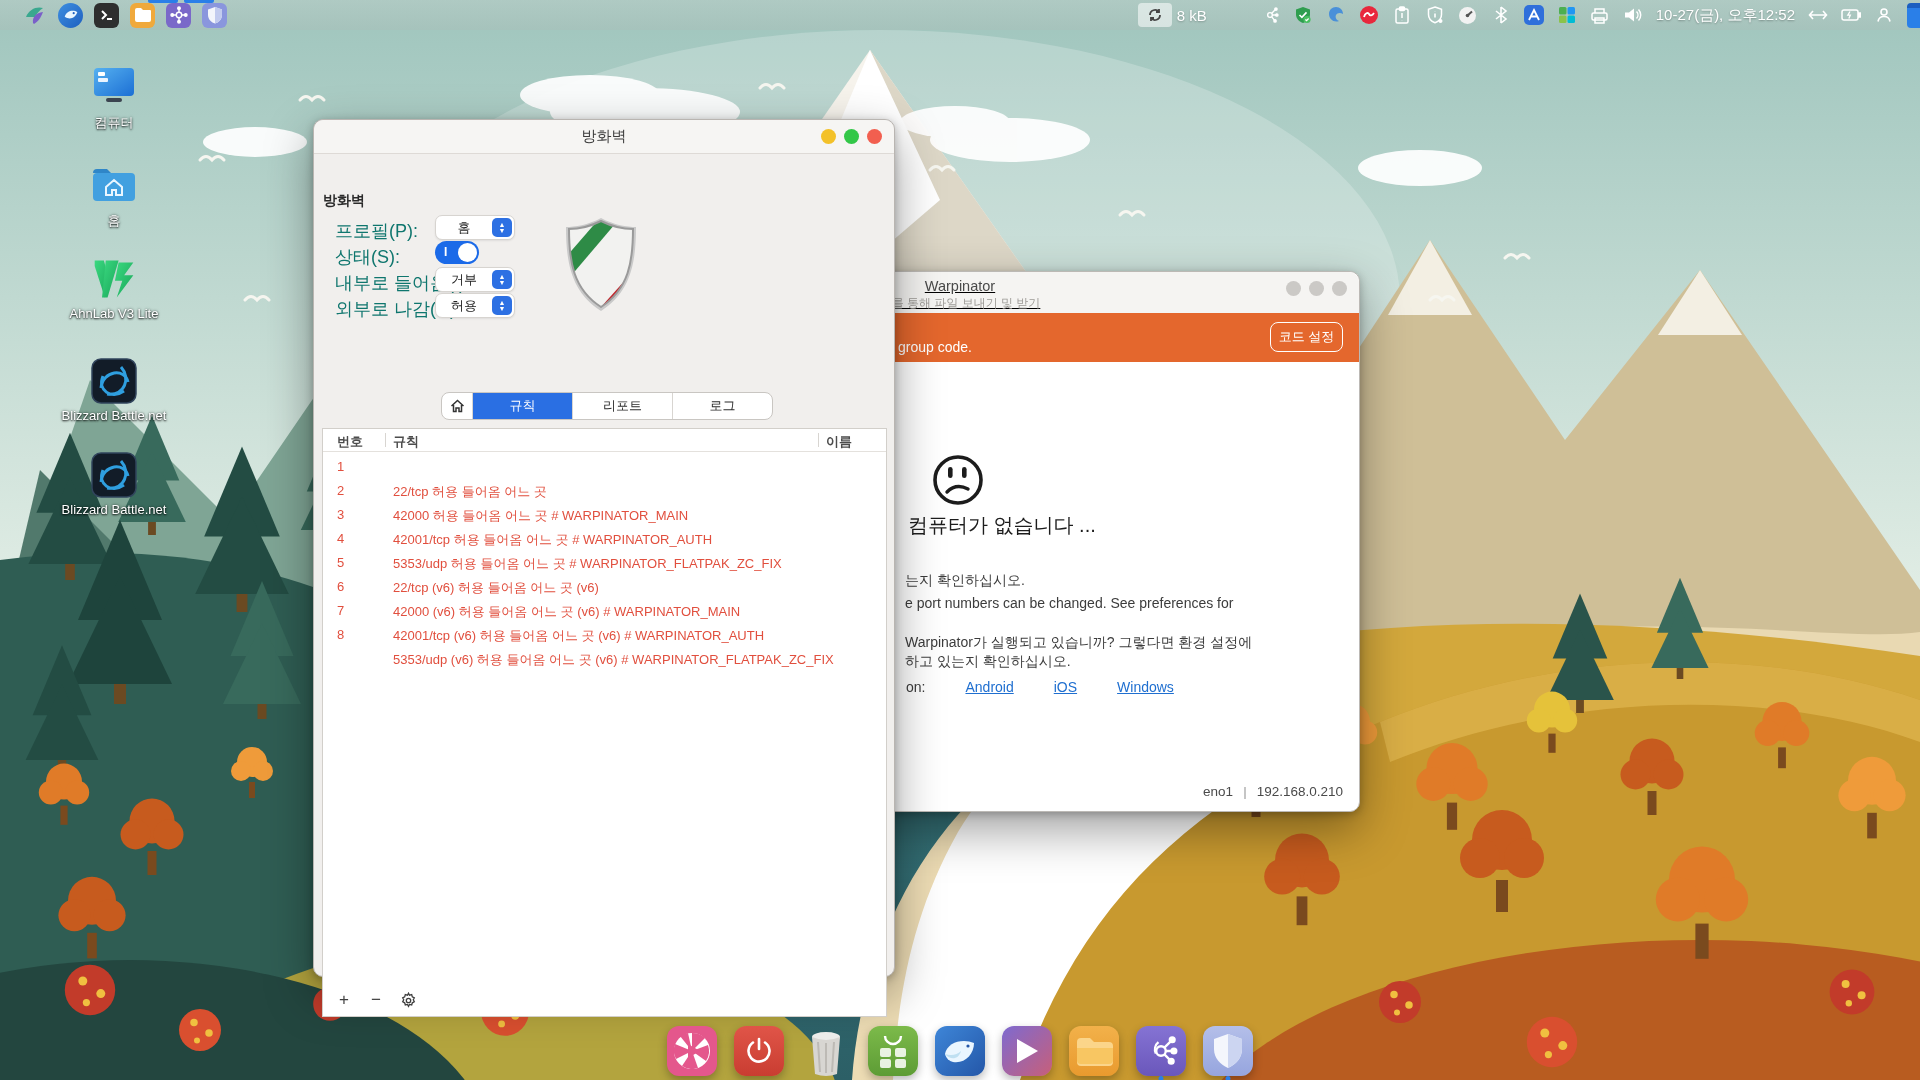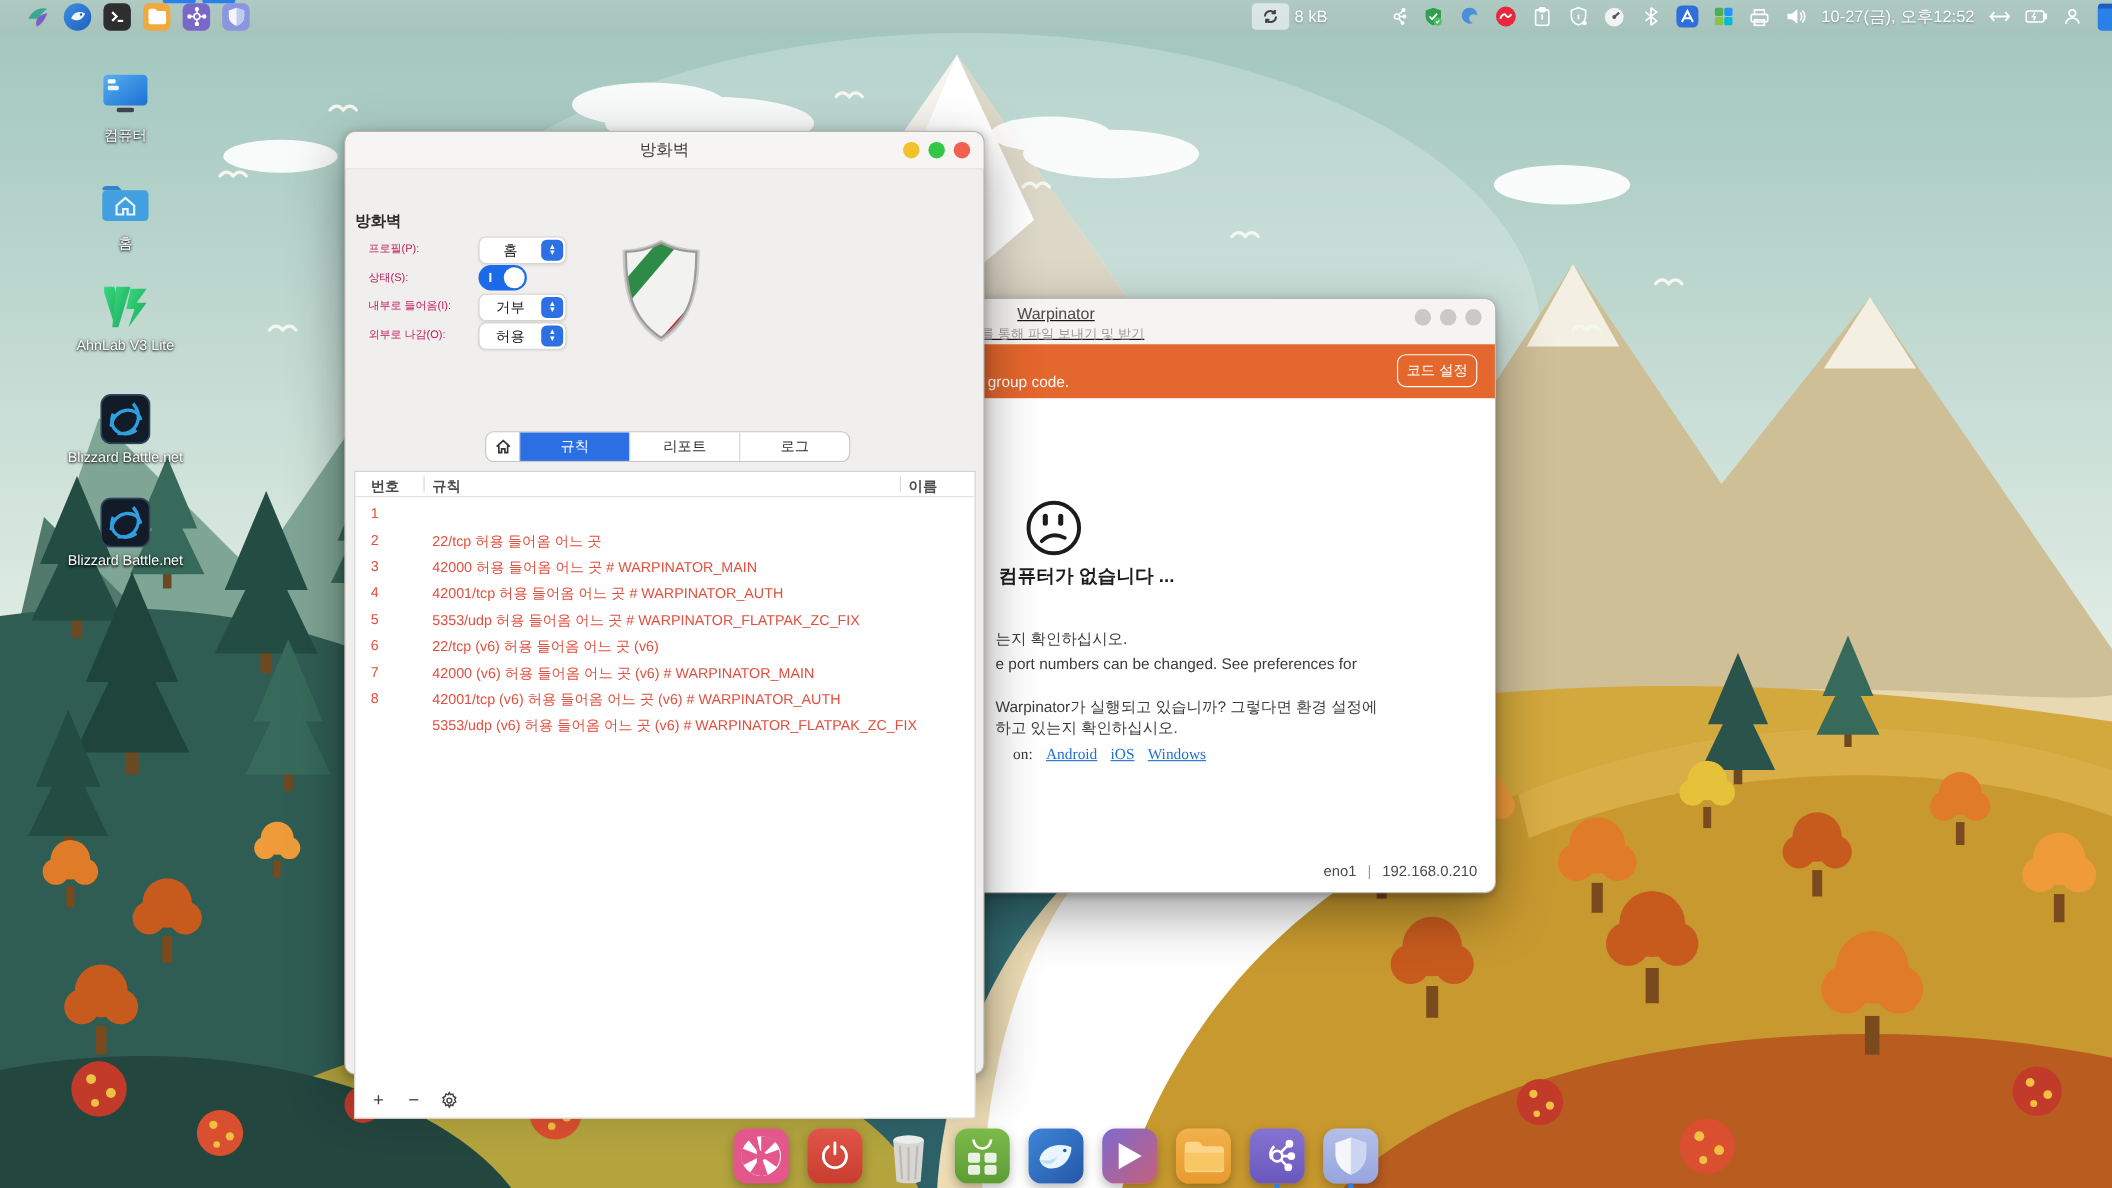--- a/index.html
+++ b/index.html
@@ -32,21 +32,21 @@
   
   #fw{left:313px;top:119px;width:580px;height:856px;background:#f1efed;z-index:20;border:1px solid #b9b5b1;}
   #fw .titlebar{position:absolute;left:0;top:0;right:0;height:33px;background:#f6f5f3;
                 border-bottom:1px solid #dedad6;border-radius:10px 10px 0 0;}
   #fw .title{position:absolute;left:0;right:0;top:7px;text-align:center;font-size:15px;color:#3c3c3c;}
   .winbtns{position:absolute;right:12px;top:9px;display:flex;gap:8px;}
   .cbtn{width:15px;height:15px;border-radius:50%;}
   #fw .menubar{position:absolute;left:0;top:34px;right:0;height:29px;background:#fbfaf9;
                border-bottom:1px solid #e6e3df;display:flex;align-items:center;gap:28px;
                padding-left:16px;font-size:14px;color:#3a3a3a;}
-  .fw-label{position:absolute;font-size:10px;color:#be185d;}
+  .fw-label{position:absolute;font-size:18px;color:#0f766e;}
   .dropdown{position:absolute;width:78px;height:23px;background:#fff;border:1px solid #d7d4d0;border-radius:7px;
             display:flex;align-items:center;box-shadow:0 1px 2px rgba(0,0,0,.08);}
   .dropdown .val{flex:1;text-align:center;font-size:13px;color:#222;}
   .dropdown .spin{width:20px;height:19px;margin-right:2px;background:#2d70e3;border-radius:5px;
                   display:flex;flex-direction:column;align-items:center;justify-content:center;color:#fff;}
   .dropdown .spin span{font-size:7px;line-height:6px;}
   .toggle{position:absolute;width:44px;height:23px;background:#1b6ae8;border-radius:12px;}
   .toggle .knob{position:absolute;right:2px;top:2px;width:19px;height:19px;border-radius:50%;background:#fff;}
   .toggle .mark{position:absolute;left:9px;top:4px;color:#fff;font-size:12px;font-weight:bold;}
   .seg{position:absolute;left:127px;top:209px;width:330px;height:26px;background:#fff;
@@ -73,22 +73,22 @@
                 border-bottom:1px solid #e2dfdb;border-radius:10px 10px 0 0;text-align:center;text-decoration:underline;}
   #wp .title{margin-top:6px;font-size:14.5px;color:#4a4a4a;}
   #wp .subtitle{font-size:12px;color:#9d9a96;margin-top:1px;}
   #wp .winbtns .cbtn{background:#cbc9c6;}
   #wp .banner{position:absolute;left:0;right:0;top:41px;height:49px;background:#e4672d;color:#fff;font-size:14px;}
   #wp .banner .b1{position:absolute;left:337px;top:7px;white-space:nowrap;margin-top:48px;}
   #wp .banner .b2{position:absolute;left:337px;top:26px;white-space:nowrap;}
   #wp .banner .bbtn{position:absolute;right:16px;top:9px;width:71px;height:28px;border:1.5px solid #fff;
                     border-radius:8px;display:flex;align-items:center;justify-content:center;font-size:13px;}
   #wp .bodytxt{font-size:14px;color:#3c3c3c;position:absolute;white-space:nowrap;}
-  #wp .heading{position:absolute;left:347px;top:240px;font-size:17px;font-weight:bold;color:#1d1d1d;white-space:nowrap;}
-  #wp .links{position:absolute;left:360px;top:407px;font-size:14px;color:#3c3c3c;display:flex;gap:12px;font-family:Liberation Serif, serif;}
+  #wp .heading{position:absolute;left:347px;top:240px;font-size:20px;font-weight:normal;color:#1d1d1d;white-space:nowrap;}
+  #wp .links{position:absolute;left:345px;top:407px;font-size:14px;color:#3c3c3c;display:flex;gap:40px;}
   #wp .links a{color:#1f6fd0;text-decoration:underline;}
   #wp .statusbar{position:absolute;right:16px;top:512px;font-size:13.5px;color:#4a4a4a;display:flex;gap:10px;}
   
   #dock{position:absolute;left:50%;transform:translateX(-50%);bottom:4px;display:flex;gap:17px;
         align-items:flex-end;z-index:30;}
   .dock-item{width:50px;text-align:center;position:relative;}
   .tile{width:50px;height:50px;border-radius:12px;display:flex;align-items:center;justify-content:center;
         box-shadow:0 4px 10px rgba(0,0,0,.28);}
   .dot{position:absolute;left:50%;transform:translateX(-50%);bottom:-5px;width:5px;height:5px;
        border-radius:50%;background:#2a7fe8;}

